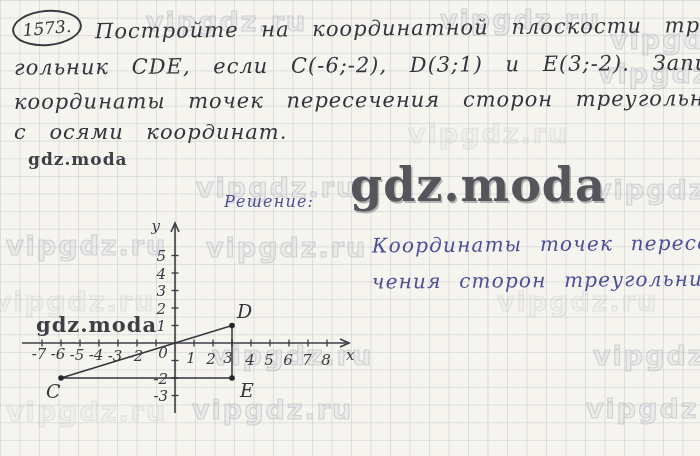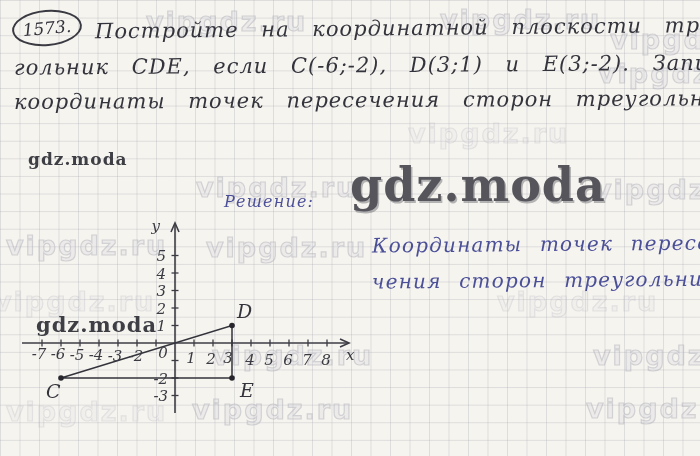--- a/index.html
+++ b/index.html
@@ -79,20 +79,21 @@
 
   <span id="brand-top" class="brand-sm">gdz.moda</span>
   <span id="brand-plot" class="brand-sm">gdz.moda</span>
   <span class="brand-lg">gdz.moda</span>
 
   <div class="num-oval">1573.</div>
 
   <div class="ink" style="left:95px;top:16px;transform:rotate(-0.6deg)">Постройте на координатной плоскости треу-</div>
   <div class="ink" style="left:14px;top:53px;transform:rotate(-0.4deg)">гольник CDE, если C(-6;-2), D(3;1) и E(3;-2). Запишите</div>
   <div class="ink" style="left:14px;top:88px;transform:rotate(-0.3deg)">координаты точек пересечения сторон треугольника</div>
+  <div class="ink" style="left:14px;top:120px">с осями координат.</div>
 
   <div class="ink-blue" style="left:224px;top:192px;font-size:16px">Решение:</div>
   <div class="ink-blue" style="left:372px;top:232px;transform:rotate(-0.5deg)">Координаты точек пересе-</div>
   <div class="ink-blue" style="left:372px;top:268px;transform:rotate(-0.5deg)">чения сторон треугольника</div>
 
   <svg width="700" height="456" style="position:absolute;left:0;top:0" xmlns="http://www.w3.org/2000/svg">
 
     <g stroke="#3c3c44" stroke-width="1.6" fill="none">
       <line x1="22" y1="343" x2="348" y2="343"></line>
       <polyline points="340,339 349,343 340,347"></polyline>

